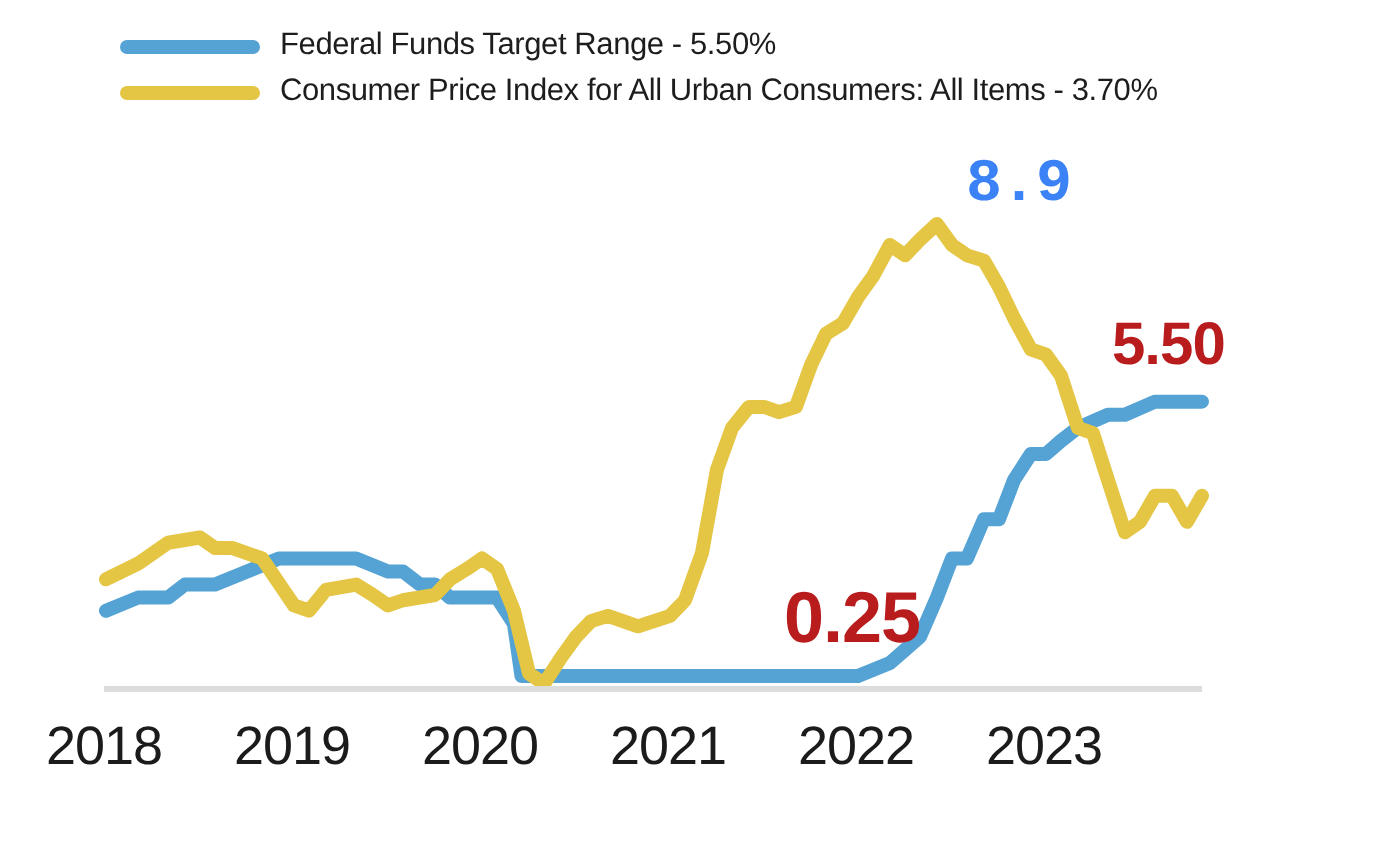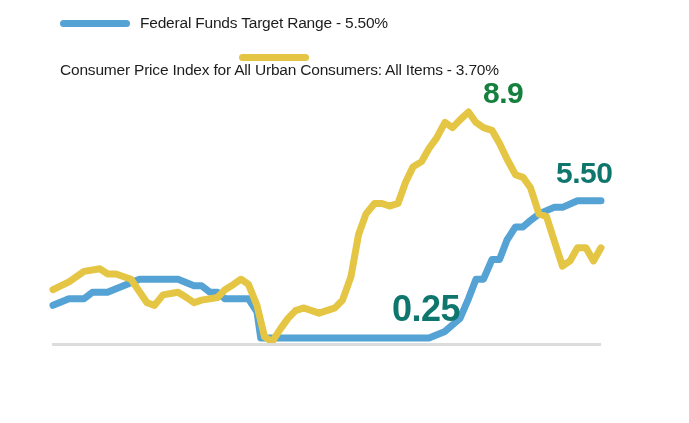--- a/index.html
+++ b/index.html
@@ -26,21 +26,21 @@
     left: 0; top: 0;
     width: 689px;
   }
   .legend-row {
     position: absolute;
     display: flex;
     align-items: center;
     height: 22px;
   }
   .legend-row.r0 { left: 60px; top: 12px; }
-  .legend-row.r1 { left: 60px; top: 54px; flex-direction: column; }
+  .legend-row.r1 { left: 60px; top: 35px; }
   .legend-swatch {
     width: 70px;
     height: 7px;
     border-radius: 4px;
     margin-right: 10px;
     flex: 0 0 auto;
   }
   .legend-label {
     font-size: 15.5px;
     color: #1d1d1d;
@@ -55,22 +55,22 @@
     height: 423px;
     pointer-events: none;
   }
   .dlabel {
     position: absolute;
     font-weight: bold;
     font-family: "Liberation Sans", sans-serif;
     white-space: nowrap;
     letter-spacing: -0.5px;
   }
-  .dlabel.blue { color: #0f766e; }
-  .dlabel.gold { color: #15803d; }
+  .dlabel.blue { color: #b91c1c; }
+  .dlabel.gold { color: #3b82f6; font-family: Liberation Mono, monospace; }
   #label-89  { left: 483px; top: 76px;  font-size: 30px; }
   #label-550 { left: 556px; top: 156px; font-size: 30px; }
   #label-37  { left: 596px; top: 212px; font-size: 29px; }
   #label-025 { left: 392px; top: 288px; font-size: 36px; }
   .xaxis {
     position: absolute;
     left: 52px;
     top: 343px;
     width: 549px;
     height: 3px;
@@ -113,14 +113,22 @@
         <path d="M 53.00 305.34 L 68.98 298.81 L 84.02 298.81 L 92.48 292.28 L 107.52 292.28 L 123.50 285.75 L 139.48 279.21 L 147.00 279.21 L 162.98 279.21 L 178.02 279.21 L 193.99 285.75 L 201.51 285.75 L 209.97 292.28 L 217.49 292.28 L 225.01 298.81 L 233.47 298.81 L 240.99 298.81 L 248.51 298.81 L 256.97 311.87 L 260.73 338.00 L 264.49 338.00 L 272.01 338.00 L 287.99 338.00 L 334.99 338.00 L 381.99 338.00 L 428.99 338.00 L 444.97 331.47 L 452.49 324.94 L 460.01 318.40 L 468.46 298.81 L 475.98 279.21 L 483.50 279.21 L 491.96 259.62 L 499.48 259.62 L 507.00 240.02 L 515.46 226.96 L 522.98 226.96 L 530.50 220.43 L 538.96 213.90 L 554.00 207.36 L 562.46 207.36 L 577.50 200.83 L 593.48 200.83 L 601.00 200.83" fill="none" stroke="#55a2d4" stroke-width="7" stroke-linecap="round" stroke-linejoin="round"></path>
         <path d="M 53.00 289.66 L 68.98 281.83 L 84.02 271.38 L 100.00 268.76 L 107.52 273.99 L 115.98 273.99 L 131.02 279.21 L 147.00 302.73 L 154.52 305.34 L 162.98 294.89 L 178.02 292.28 L 186.48 297.50 L 193.99 302.73 L 201.51 300.12 L 217.49 297.50 L 225.01 289.66 L 233.47 284.44 L 240.99 279.21 L 248.51 284.44 L 256.97 305.34 L 264.49 336.69 L 272.01 341.92 L 280.47 328.86 L 287.99 318.40 L 295.51 310.57 L 303.97 307.95 L 319.01 313.18 L 334.99 307.95 L 342.51 300.12 L 350.97 276.60 L 358.49 234.80 L 366.01 213.90 L 374.47 203.45 L 381.99 203.45 L 389.51 206.06 L 397.97 203.45 L 405.49 182.54 L 413.01 166.87 L 421.47 161.64 L 428.99 148.58 L 436.51 138.13 L 444.97 122.45 L 452.49 127.68 L 460.01 119.84 L 468.46 112.00 L 475.98 122.45 L 483.50 127.68 L 491.96 130.29 L 499.48 143.35 L 507.00 159.03 L 515.46 174.71 L 522.98 177.32 L 530.50 187.77 L 538.96 213.90 L 546.48 216.51 L 554.00 240.02 L 562.46 266.15 L 569.98 260.92 L 577.50 247.86 L 585.96 247.86 L 593.48 260.92 L 601.00 247.86" fill="none" stroke="#e4c544" stroke-width="7" stroke-linecap="round" stroke-linejoin="round"></path>
       </g>
   </svg>
 
   <div class="dlabel gold" id="label-89">8.9</div>
   <div class="dlabel blue" id="label-550">5.50</div>
   <div class="dlabel blue" id="label-025">0.25</div>
 
   <div class="xaxis"></div>
+  <div class="xticks" id="xticks">
+      <div class="xtick" style="left: 23px;">2018</div>
+      <div class="xtick" style="left: 116.997px;">2019</div>
+      <div class="xtick" style="left: 210.993px;">2020</div>
+      <div class="xtick" style="left: 304.99px;">2021</div>
+      <div class="xtick" style="left: 398.986px;">2022</div>
+      <div class="xtick" style="left: 492.983px;">2023</div>
+    </div>
 
 </div>
 
 </body></html>

